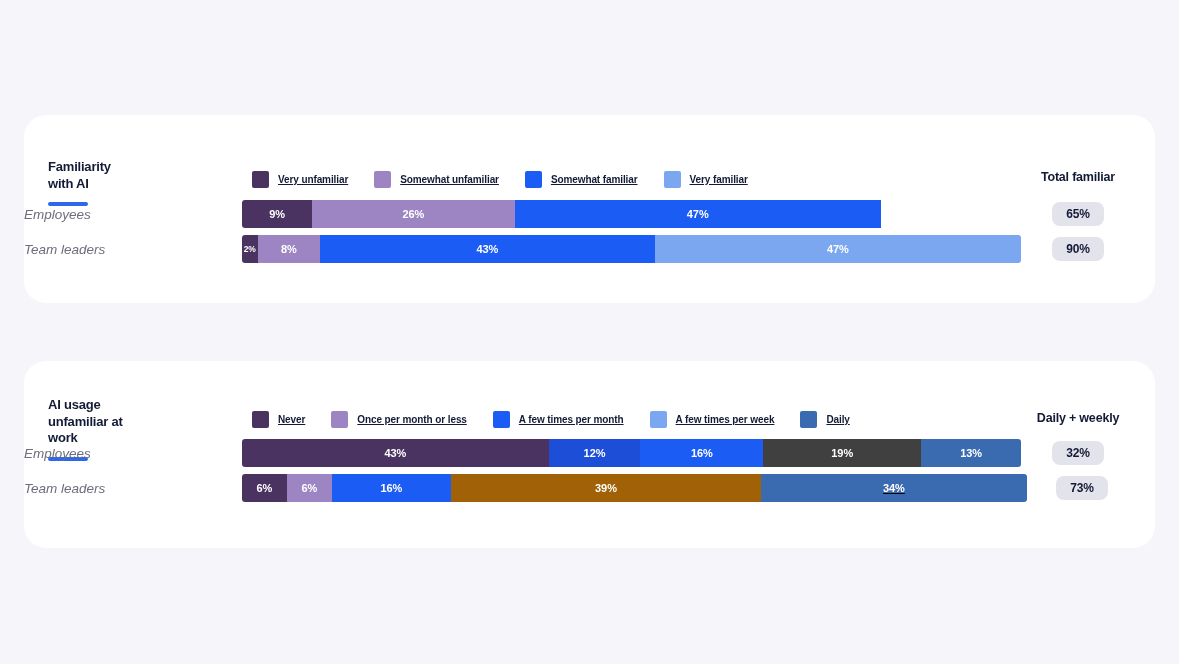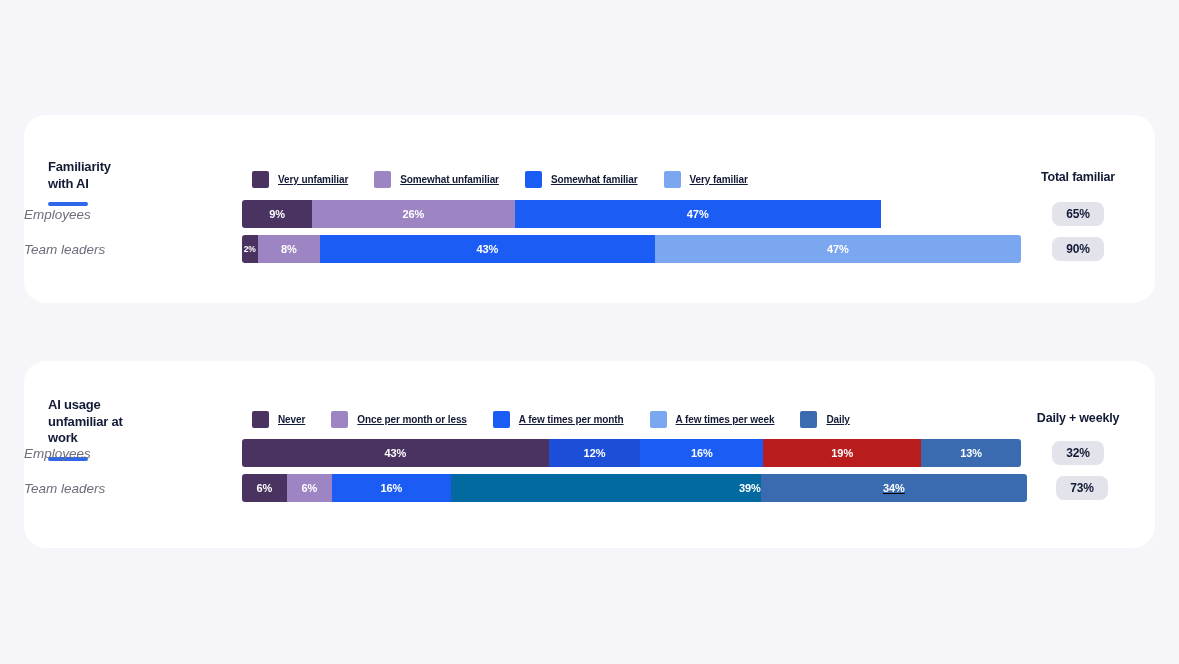--- a/index.html
+++ b/index.html
@@ -266,21 +266,21 @@
         <div class="bar" style="width: 779px;">
             <div class="seg" style="background: rgb(74, 51, 96); width: 311.6px; border-top-left-radius: 3px; border-bottom-left-radius: 3px;">
               <span>43%</span>
             </div>
             <div class="seg" style="background: #1d4ed8; width: 93.48px;">
               <span>12%</span>
             </div>
             <div class="seg" style="background: rgb(27, 92, 245); width: 124.64px;">
               <span>16%</span>
             </div>
-            <div class="seg" style="background: #b91c1c; width: 161px;">
+            <div class="seg" style="background: #404040; width: 161px;">
               <span>19%</span>
             </div>
             <div class="seg" style="background: rgb(58, 107, 176); width: 101.27px; border-top-right-radius: 3px; border-bottom-right-radius: 3px;">
               <span>13%</span>
             </div>
           </div>
         <div class="summary-cell">
           <span class="badge">32%</span>
         </div>
       </div>
@@ -290,21 +290,21 @@
         <div class="bar" style="width: 785px;">
             <div class="seg" style="background: rgb(74, 51, 96); width: 46.6337px; border-top-left-radius: 3px; border-bottom-left-radius: 3px;">
               <span>6%</span>
             </div>
             <div class="seg" style="background: rgb(157, 133, 196); width: 46.6337px;">
               <span>6%</span>
             </div>
             <div class="seg" style="background: rgb(27, 92, 245); width: 124.356px;">
               <span>16%</span>
             </div>
-            <div class="seg" style="background: #0369a1; width: 322px; justify-content: flex-end;">
+            <div class="seg" style="background: #a16207; width: 322px;">
               <span>39%</span>
             </div>
             <div class="seg" style="background: rgb(58, 107, 176); width: 277px; border-top-right-radius: 3px; border-bottom-right-radius: 3px; text-decoration: underline;">
               <span>34%</span>
             </div>
           </div>
         <div class="summary-cell">
           <span class="badge">73%</span>
         </div>
       </div>

